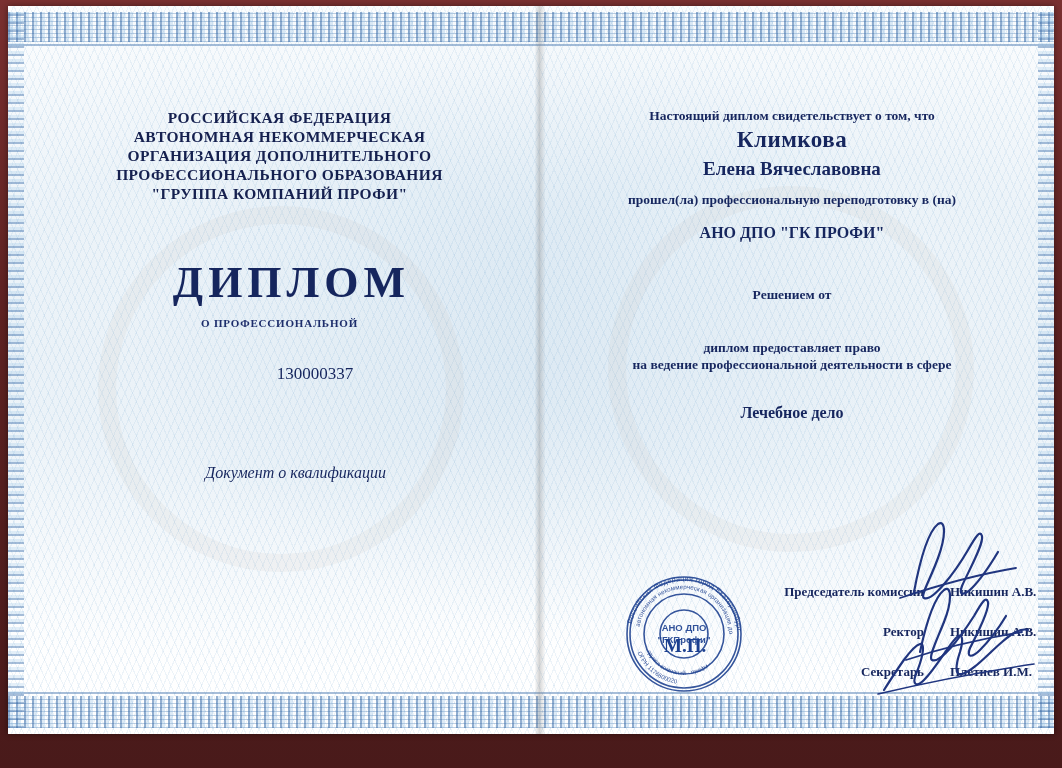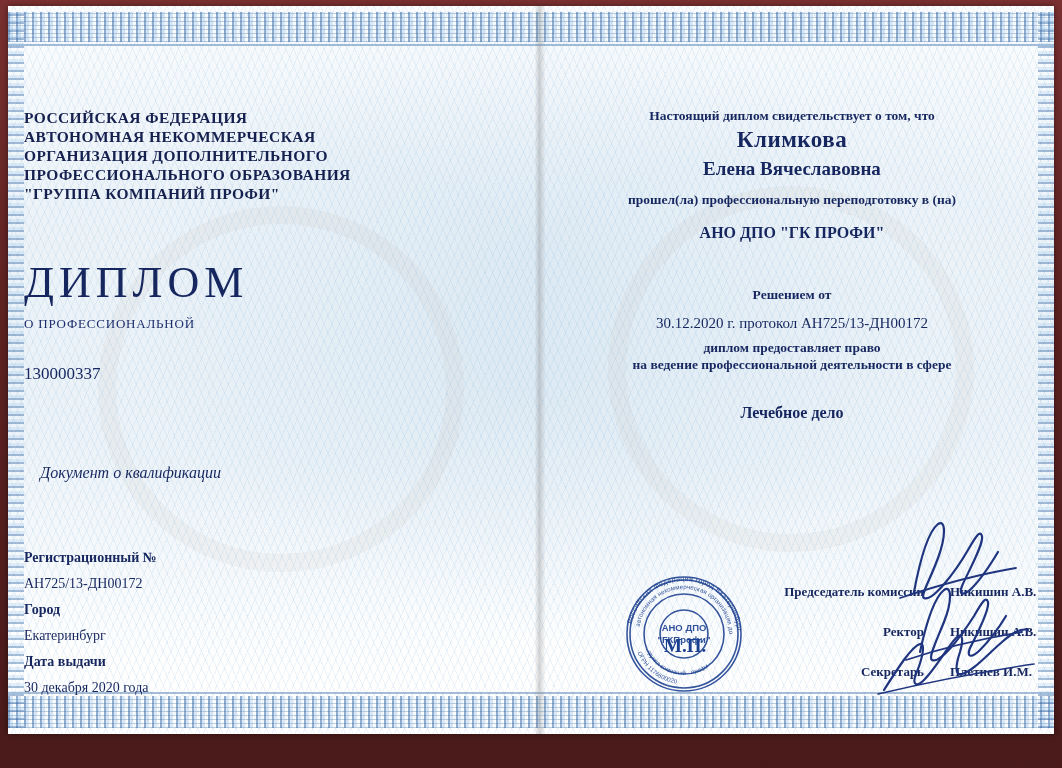--- a/index.html
+++ b/index.html
@@ -96,46 +96,46 @@
   }
 
   
   .half {
     position: absolute;
     top: 6px; height: 716px;
   }
   .half.left { left: 16px; width: 511px; }
   .half.right { left: 538px; width: 492px; }
 
-  .txt { color: #1b1f4b; text-align: left; }
+  .txt { color: #1b1f4b; text-align: center; }
 
   
   .org {
     position: absolute;
     left: 0; top: 96px; width: 511px;
     font-family: "Liberation Serif", serif;
     font-size: 15.5px;
     font-weight: bold;
     letter-spacing: .4px;
     line-height: 19px;
     color: #15204f;
   }
   .diplom-title {
     position: absolute;
-    left: 0; top: 245px; width: 511px;
+    left: 12px; top: 245px; width: 511px;
     font-size: 44px;
-    font-weight: normal;
+    font-weight: bold;
     letter-spacing: 5px;
     color: #16265e;
   }
   .diplom-sub {
     position: absolute;
     left: 0; top: 300px; width: 511px;
-    font-size: 13px;
-    font-weight: normal;
+    font-size: 11px;
+    font-weight: bold;
     line-height: 23px;
     letter-spacing: .8px;
     color: #1d2d6b;
   }
   .diplom-num {
     position: absolute;
     left: 0; top: 352px; width: 582px;
     font-size: 17px;
     color: #16265e;
   }
@@ -254,43 +254,34 @@
       <div class="diplom-title txt">ДИПЛОМ</div>
 
       <div class="diplom-sub txt">
         <div>О ПРОФЕССИОНАЛЬНОЙ</div>
       </div>
 
       <div class="diplom-num txt">130000337</div>
 
       <div class="doc-kind txt">Документ о квалификации</div>
 
-      <div class="reg-block txt">
-        <div class="b">Регистрационный №</div>
-        <div>АН725/13-ДН00172</div>
-        <div class="b">Город</div>
-        <div>Екатеринбург</div>
-        <div class="b">Дата выдачи</div>
-        <div>30 декабря 2020 года</div>
-      </div>
     </div>
 
     <div class="fold"></div>
 
     <div class="half right">
 
       <div class="r-line r-small" style="top:96px;">Настоящий диплом свидетельствует о том, что</div>
       <div class="r-line r-name2" style="top:146px;">Елена Вячеславовна</div>
       <div class="r-line r-name" style="top:115px;">Климкова</div>
 
       <div class="r-line r-small" style="top:180px;">прошел(ла) профессиональную переподготовку в (на)</div>
       <div class="r-line r-med" style="top:212px;">АНО ДПО "ГК ПРОФИ"</div>
 
       <div class="r-line r-small" style="top:275px;">Решением от</div>
-      <div class="r-line r-reg" style="top:303px;">30.12.2020 г. протокол АН725/13-ДН00172</div>
 
       <div class="r-line r-small" style="top:328px;">диплом предоставляет право</div>
       <div class="r-line r-small" style="top:345px;">на ведение профессиональной деятельности в сфере</div>
 
       <div class="r-line r-med" style="top:392px;">Лечебное дело</div>
 
       <div class="sig-labels">
         <div>Председатель комиссии</div>
         <div>Ректор</div>
         <div>Секретарь</div>

